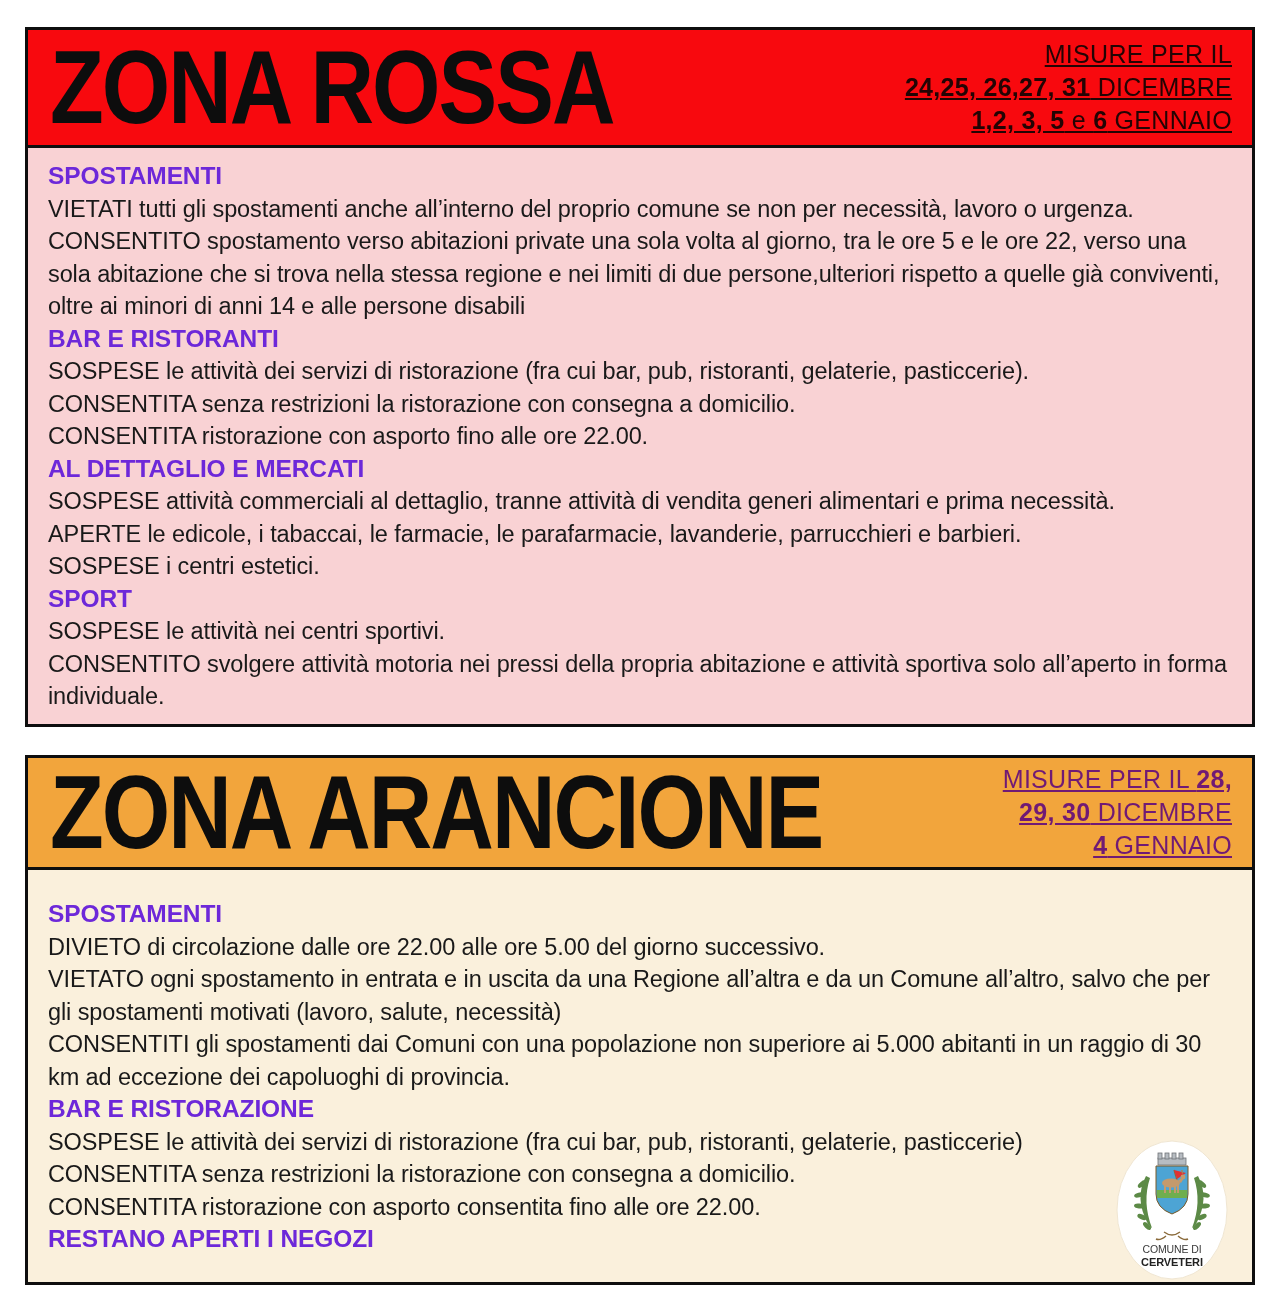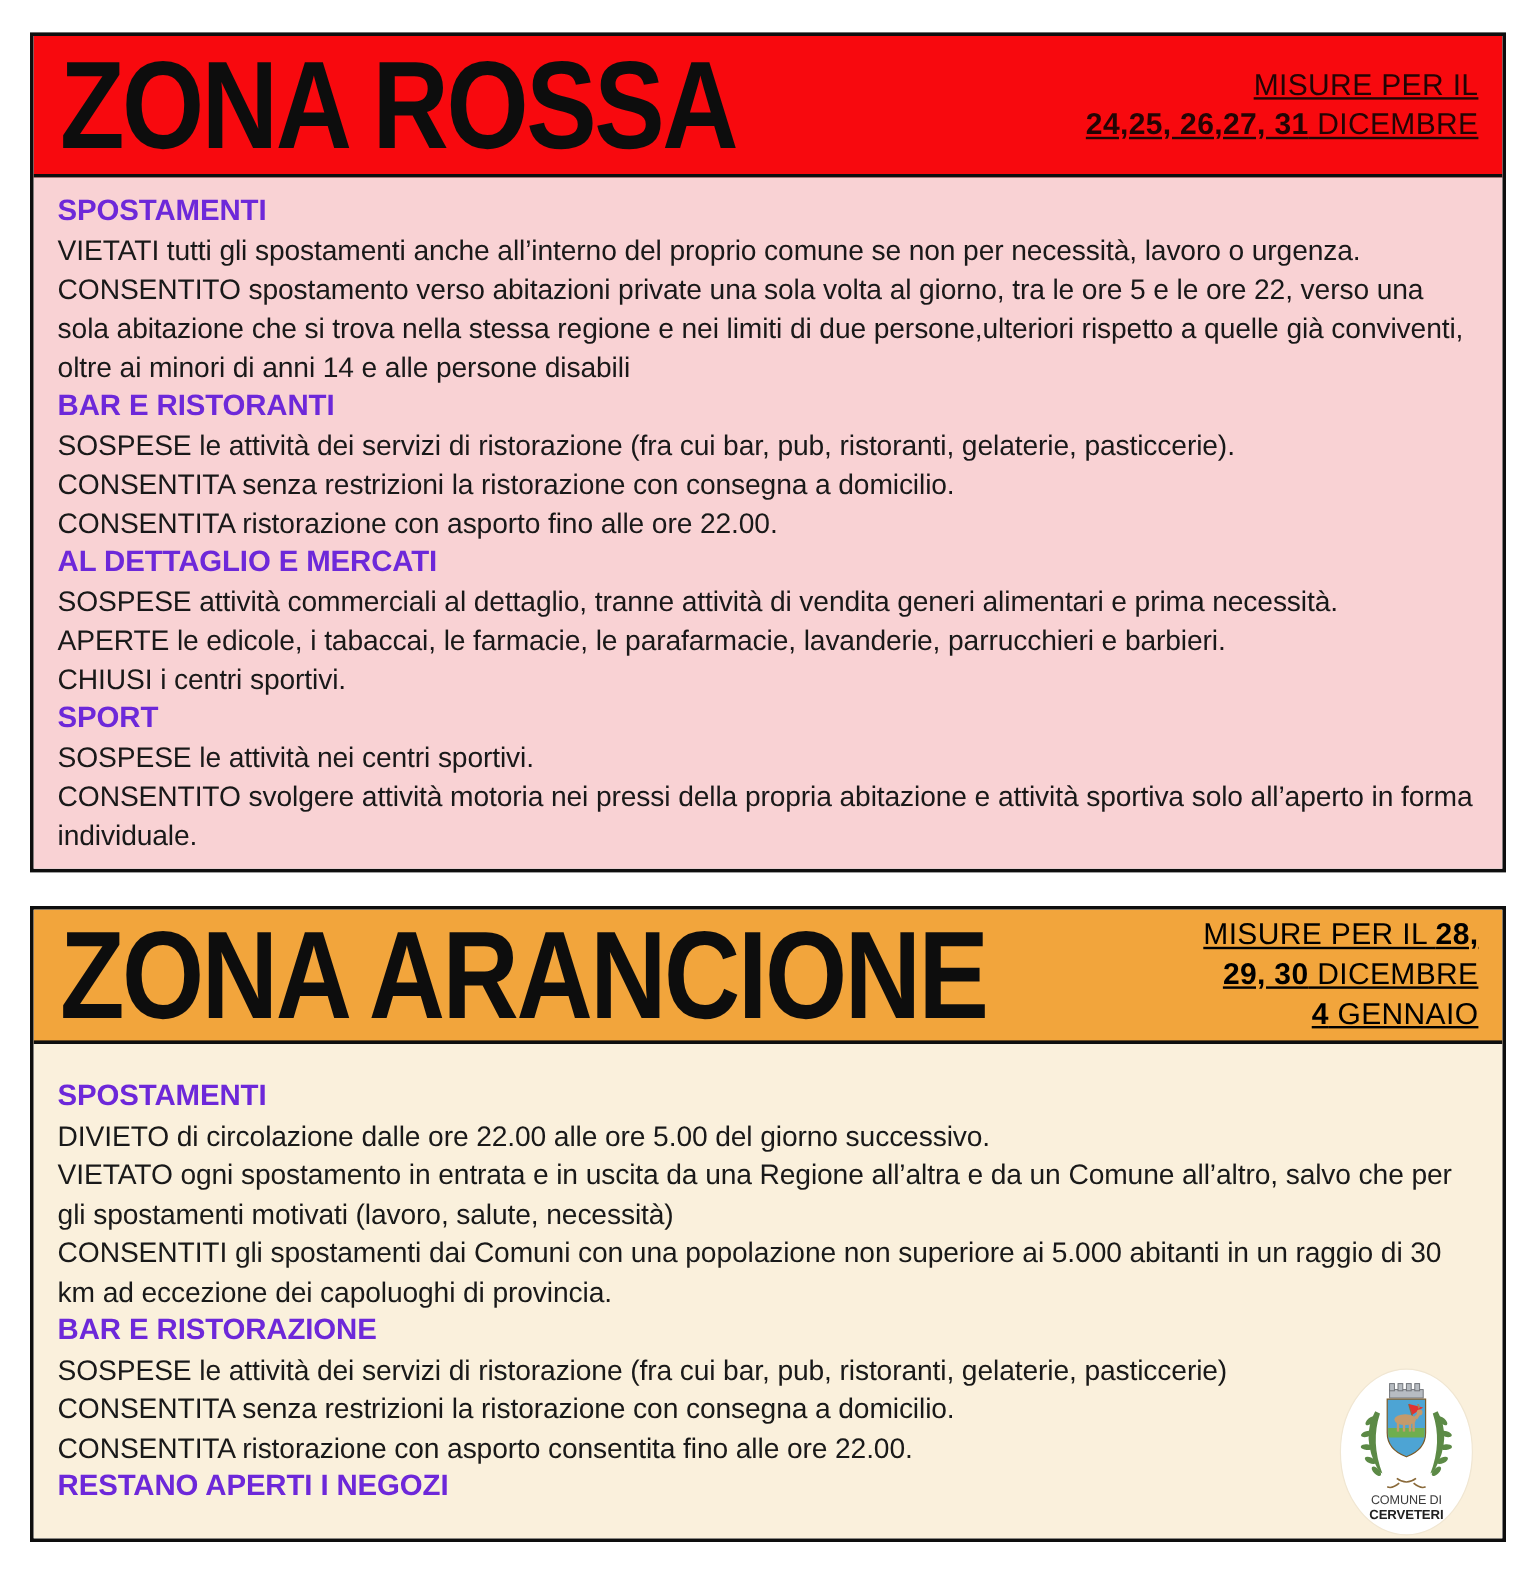--- a/index.html
+++ b/index.html
@@ -30,21 +30,21 @@
   #card-arancione .card-header { background:#f2a53c; height:112px; }
 
   .zone-title {
     font-weight:bold; font-size:88px; line-height:1;
     letter-spacing:-2px; color:#0d0d0d; white-space:nowrap;
     transform:scaleY(1.18); transform-origin:left center;
   }
 
   .dates { text-align:right; font-size:25px; line-height:33px; letter-spacing:0.3px;text-decoration:underline; }
   #card-rossa .dates     { color:#230404; }
-  #card-arancione .dates { color:#000000; }
+  #card-arancione .dates { color:#701a75; }
   .dates .b { font-weight:bold; }
 
   .card-body {
     flex:1 1 auto;
     font-size:23.5px; line-height:32.5px; color:#191919;
     letter-spacing:-0.1px;
     padding:12px 20px 10px 20px;
     position:relative;
   }
   #card-rossa .card-body     { background:#f9d2d4; }
@@ -62,34 +62,35 @@
 <body>
 
 <div class="poster">
 
   <section class="card" id="card-rossa">
     <header class="card-header">
       <h1 class="zone-title">ZONA ROSSA</h1>
       <div class="dates" id="dates-rossa">
           <div><span>MISURE  PER IL</span></div>
           <div><span class="b">24,25, 26,27, 31</span><span> DICEMBRE</span></div>
+          <div><span class="b">1,2, 3, 5</span><span> e </span><span class="b">6</span><span> GENNAIO</span></div>
         </div>
     </header>
     <div class="card-body" id="body-rossa">
         <div class="sec-heading">SPOSTAMENTI</div>
         <div class="sec-item">VIETATI tutti gli spostamenti anche all’interno del proprio comune se non per necessità, lavoro o urgenza.</div>
         <div class="sec-item">CONSENTITO spostamento verso abitazioni private una sola volta al giorno, tra le ore 5 e le ore 22, verso una sola abitazione che si trova nella stessa regione e nei limiti di due persone,ulteriori rispetto a quelle già conviventi, oltre ai minori di anni 14  e alle persone disabili</div>
         <div class="sec-heading">BAR E RISTORANTI</div>
         <div class="sec-item">SOSPESE le attività dei servizi di ristorazione (fra cui bar, pub, ristoranti, gelaterie, pasticcerie).</div>
         <div class="sec-item">CONSENTITA senza restrizioni la ristorazione con consegna a domicilio.</div>
         <div class="sec-item">CONSENTITA ristorazione con asporto fino alle ore 22.00.</div>
         <div class="sec-heading">AL DETTAGLIO E MERCATI</div>
         <div class="sec-item">SOSPESE attività commerciali al dettaglio, tranne attività di vendita generi alimentari e prima necessità.</div>
         <div class="sec-item">APERTE le edicole, i tabaccai, le farmacie, le parafarmacie, lavanderie, parrucchieri e barbieri.</div>
-        <div class="sec-item">CHIUSI i centri sportivi.</div>
+        <div class="sec-item">SOSPESE i centri estetici.</div>
         <div class="sec-heading">SPORT</div>
         <div class="sec-item">SOSPESE le attività nei centri sportivi.</div>
         <div class="sec-item">CONSENTITO svolgere attività motoria nei pressi della propria abitazione e attività sportiva solo all’aperto in forma individuale.</div>
       </div>
   </section>
 
   <section class="card" id="card-arancione">
     <header class="card-header">
       <h1 class="zone-title">ZONA ARANCIONE</h1>
       <div class="dates" id="dates-arancione">

